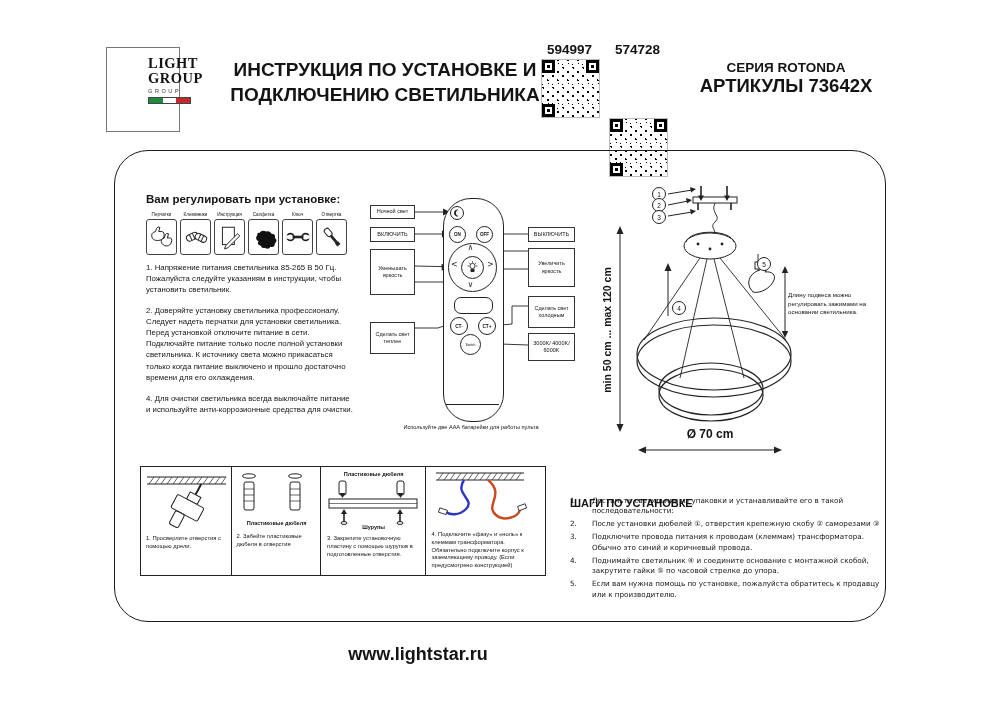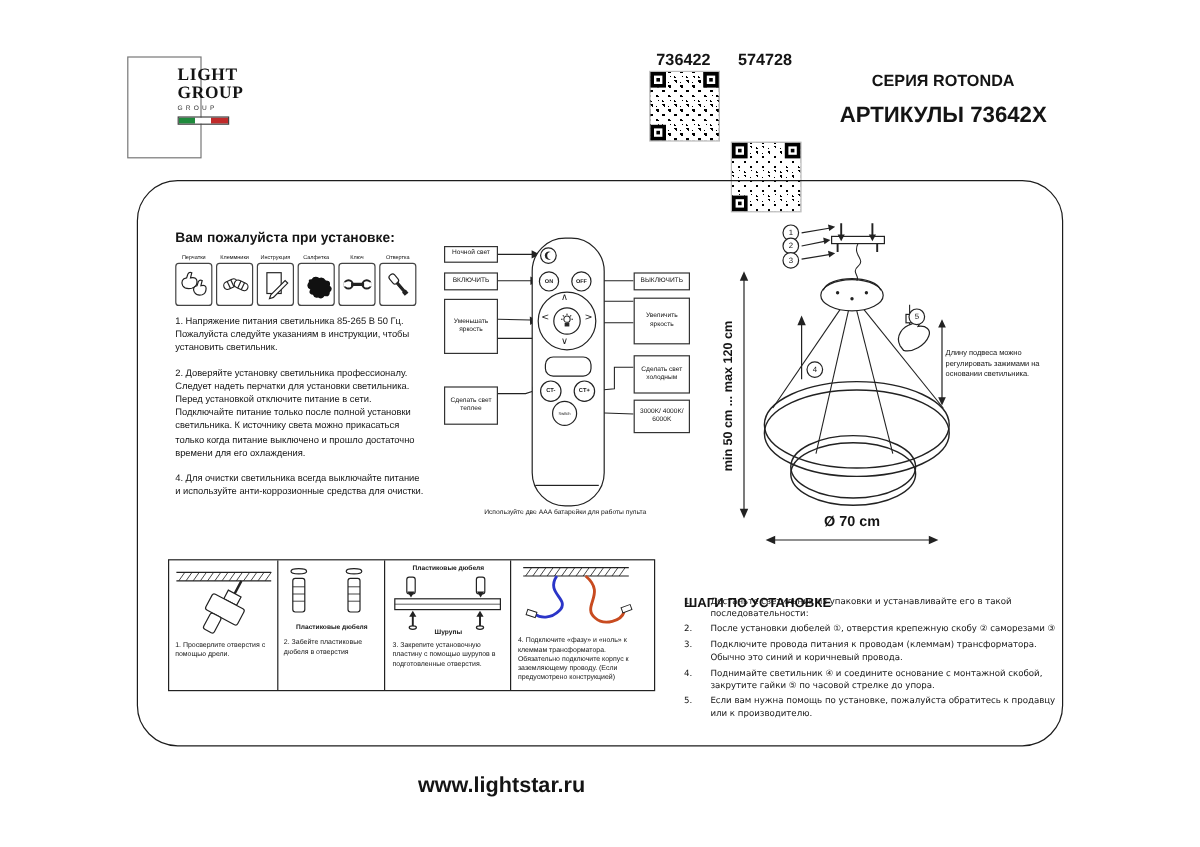--- a/index.html
+++ b/index.html
@@ -47,51 +47,53 @@
   .steps{font-size:7.2px;line-height:1.45;font-family:"DejaVu Sans",sans-serif;}
   .steps .row{display:flex;margin-bottom:2.5px;}
   .steps .n{width:22px;flex:none;}
   svg{display:block;}
 </style>
 </head>
 <body>
 
 <div class="page">
 
-  <div class="abs logo" style="left:106px;top:47px;width:62px;height:85px;padding-left:41px;">
+  <div class="abs logo" style="left:106px;top:47px;width:74px;height:85px;padding-left:41px;">
     <div class="big">LIGHT</div>
     <div class="big">GROUP</div>
     <div class="grp">GROUP</div>
     <div class="flag" style="background:linear-gradient(90deg,#1e8a3c 0 33%,#fff 33% 66%,#c02a2a 66% 100%);"></div>
   </div>
 
   <div class="abs ctr b" style="left:195px;top:58px;width:380px;font-size:19px;line-height:1.3;">
-  </div>
-
-  <div class="abs ctr b" style="left:541px;top:42px;width:57px;font-size:13.5px;">736422</div>
+    <div>ИНСТРУКЦИЯ ПО УСТАНОВКЕ И</div>
+    <div>ПОДКЛЮЧЕНИЮ СВЕТИЛЬНИКА</div>
+  </div>
+
+  <div class="abs ctr b" style="left:541px;top:42px;width:57px;font-size:13.5px;">594997</div>
   <div class="abs qr" style="left:541px;top:59px;">
     <div class="f" style="left:0;top:0;"></div>
     <div class="f" style="right:0;top:0;"></div>
     <div class="f" style="left:0;bottom:0;"></div>
   </div>
   <div class="abs ctr b" style="left:609px;top:42px;width:57px;font-size:13.5px;">574728</div>
   <div class="abs qr" style="left:609px;top:59px;">
     <div class="f" style="left:0;top:0;"></div>
     <div class="f" style="right:0;top:0;"></div>
     <div class="f" style="left:0;bottom:0;"></div>
   </div>
 
   <div class="abs ctr" style="left:688px;top:60px;width:196px;">
-    <div class="b" style="font-size:13.5px;margin-bottom:10px;">СЕРИЯ ROTONDA</div>
+    <div class="b" style="font-size:13.5px;">СЕРИЯ ROTONDA</div>
     <div class="b" style="font-size:18.5px;">АРТИКУЛЫ 73642X</div>
   </div>
 
   <div class="abs frame" style="left:114px;top:150px;width:770px;height:470px;"></div>
 
-  <div class="abs b" style="left:146px;top:193px;font-size:11.5px;">Вам пожалуйста при установке:</div>
+  <div class="abs b" style="left:146px;top:193px;font-size:11.5px;">Вам регулировать при установке:</div>
   <div class="abs toolrow" style="left:146px;top:212px;">
     <div class="tool">
       <div class="lbl">Перчатки</div>
       <div class="bx">
           <svg width="26" height="26" viewBox="0 0 24 24">
         <g fill="#fff" stroke="#222" stroke-width=".9">
           <path d="M3,13 q-2,-5 3,-6 l1,-3 q1,-2 3,-1 l-1,4 q5,-1 5,3 q0,4 -4,5 q-5,1 -7,-2 z"></path>
           <path d="M12,18 q-2,-4 2,-5 l1,-3 q1,-2 3,-1 l-1,4 q4,-1 4,2 q0,4 -3,5 q-4,1 -6,-2 z"></path>
         </g>
           </svg>

